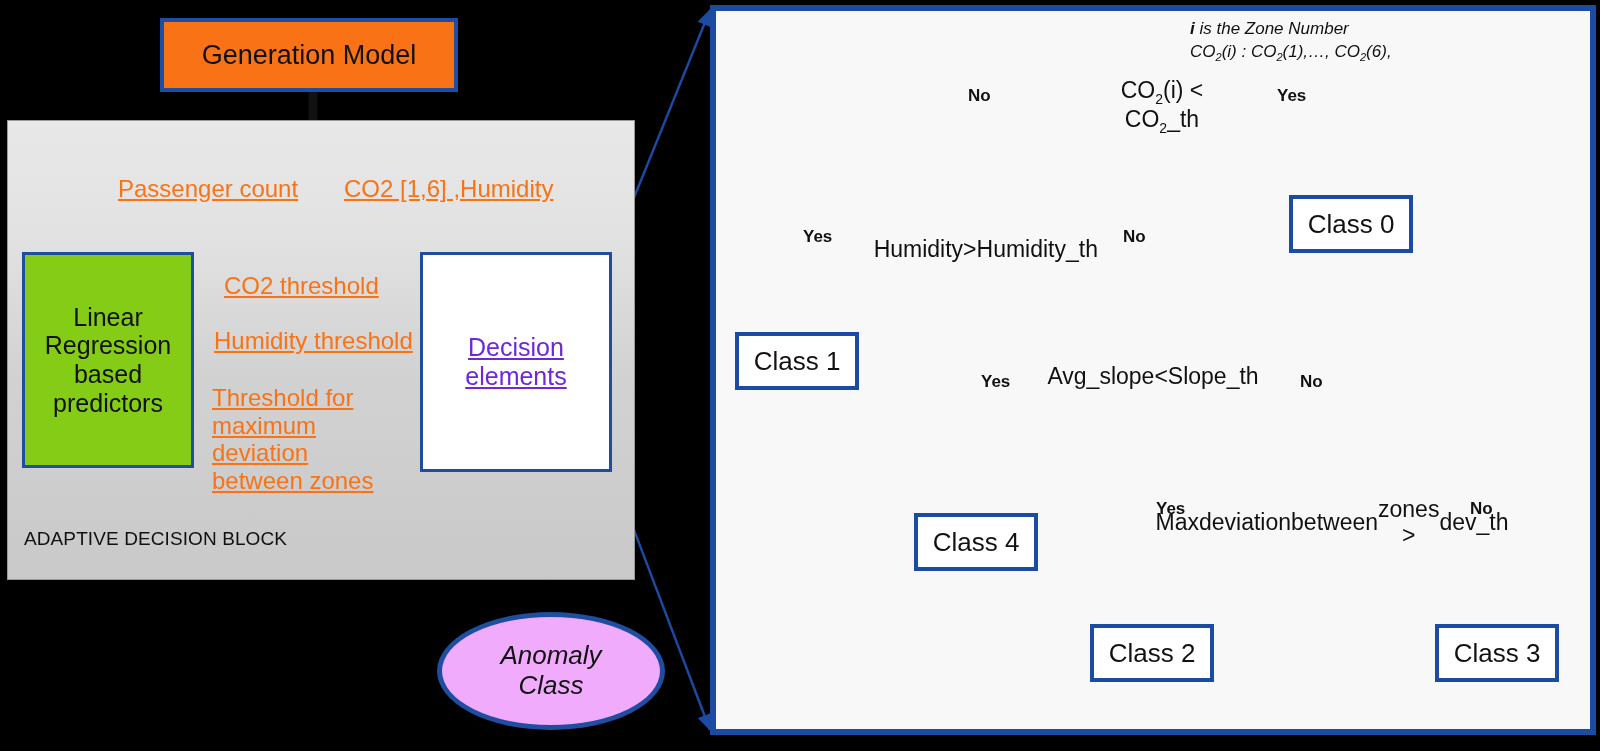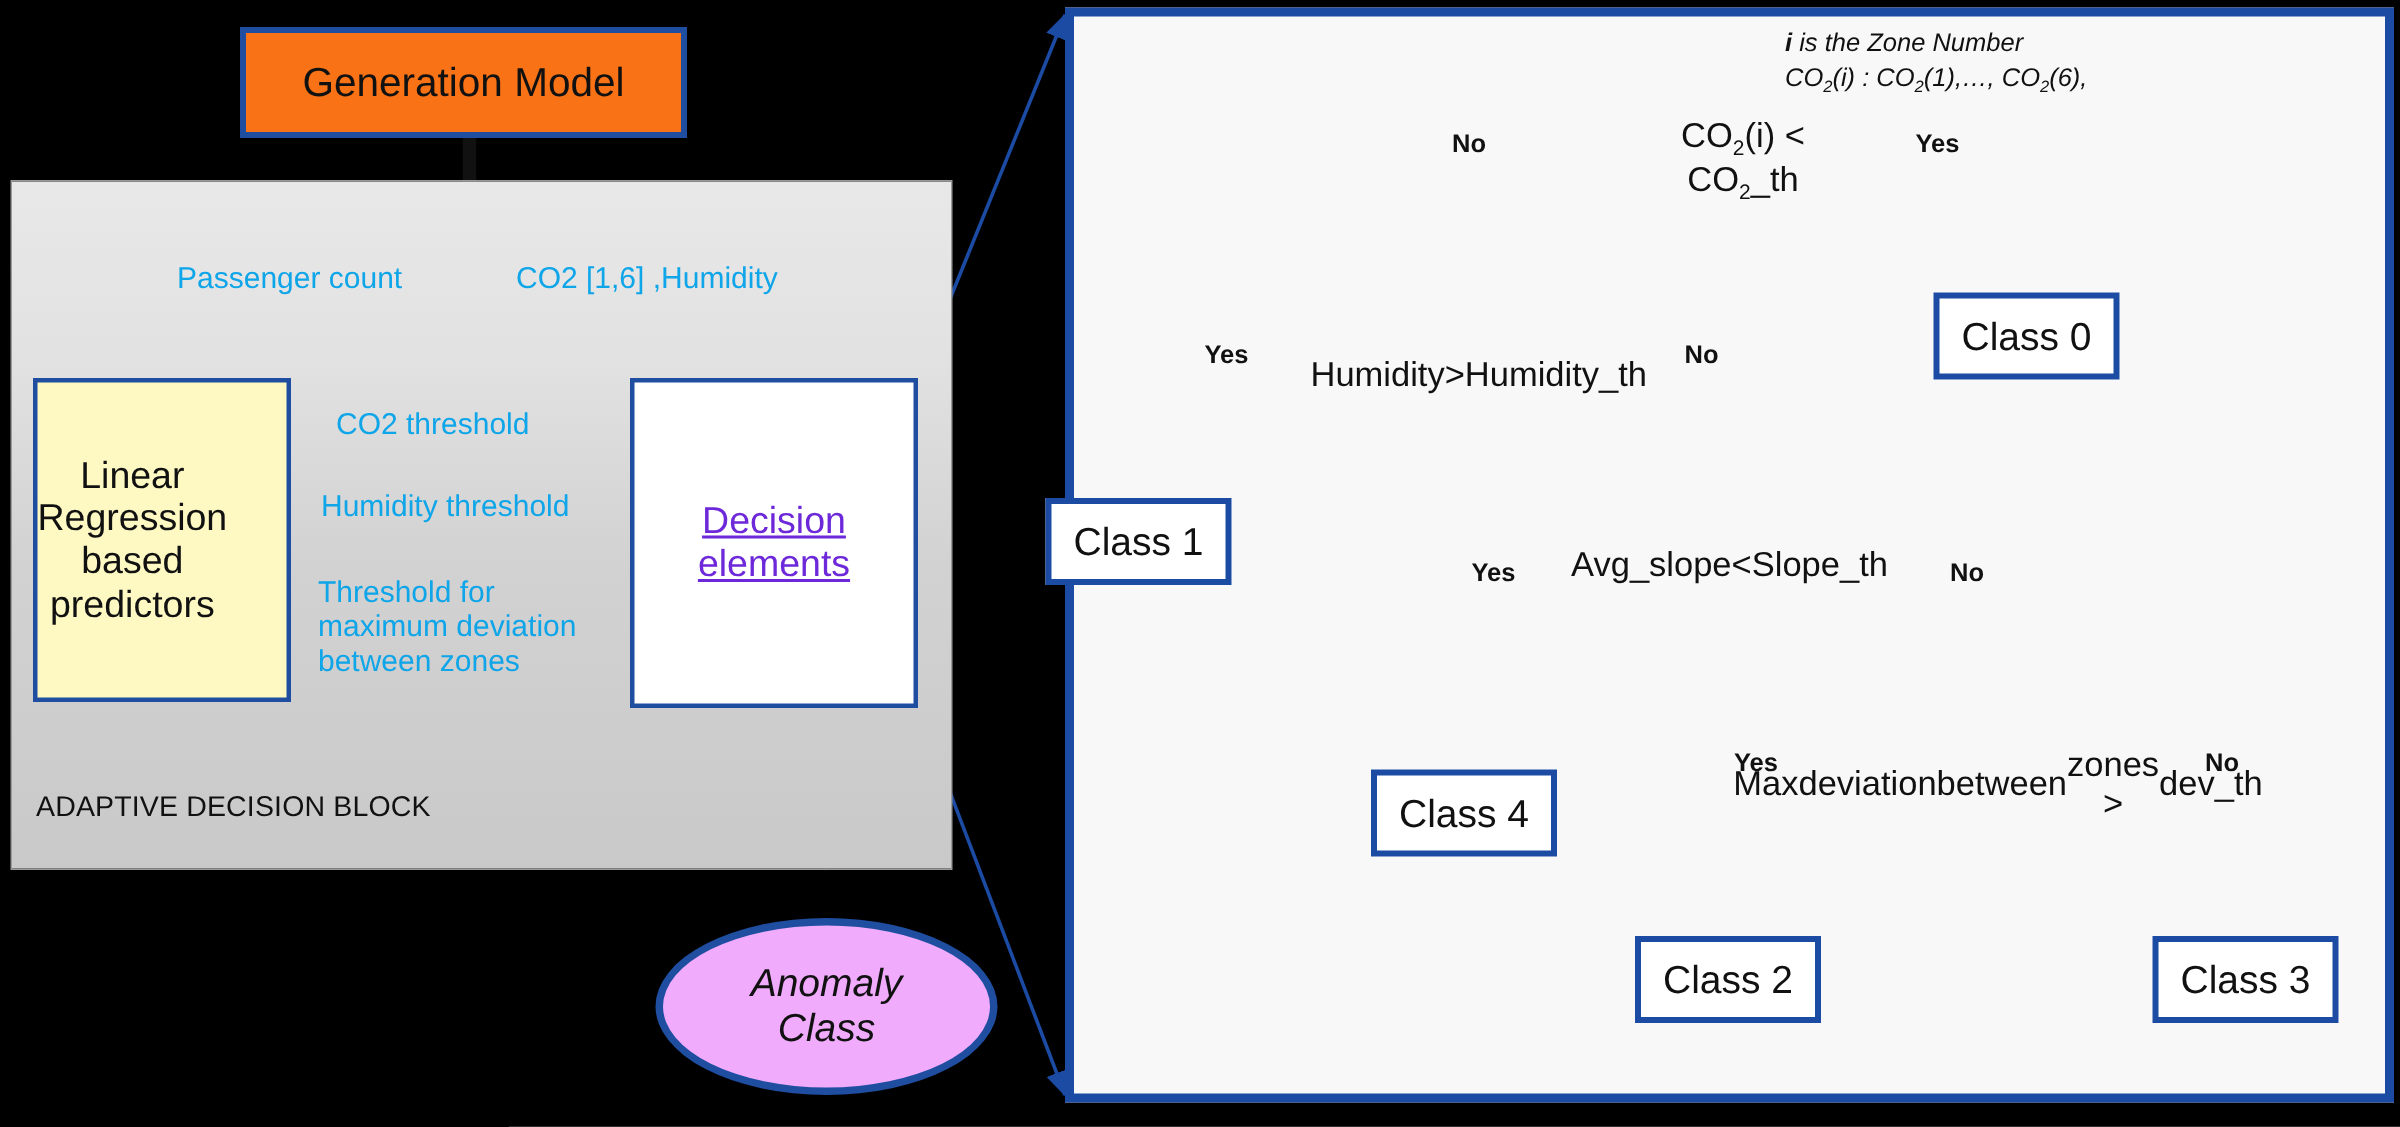--- a/index.html
+++ b/index.html
@@ -32,38 +32,38 @@
     border: 1px solid #9a9a9a;
     box-sizing: border-box;
   }
   .adaptive-label {
     left: 24px; top: 528px;
     font-size: 19px; font-weight: normal; color: #111;
     letter-spacing: 0.1px;
   }
   .lr-box {
     left: 22px; top: 252px; width: 172px; height: 216px;
-    background: #fef9c3;
+    background: #84cc16;
     border: 3px solid #1f4ea1;
     box-sizing: border-box;
-    display: flex; align-items: center; justify-content: flex-start;
+    display: flex; align-items: center; justify-content: center;
     text-align: center;
     font-size: 25px; line-height: 1.15; color: #111;
   }
   .de-box {
     left: 420px; top: 252px; width: 192px; height: 220px;
     background: #ffffff;
     border: 3px solid #1f4ea1;
     box-sizing: border-box;
     display: flex; align-items: center; justify-content: center;
     text-align: center;
     font-size: 25px; line-height: 1.15; color: #6d28d9; text-decoration: underline;
   }
   .edge-label {
-    font-size: 20px; color: #0ea5e9; white-space: nowrap;
+    font-size: 24px; color: #f97316; white-space: nowrap; text-decoration: underline;
   }
   .edge-label.wrapit { white-space: normal; width: 175px; line-height: 1.15; }
   .anomaly {
     left: 437px; top: 612px; width: 228px; height: 118px;
     border: 5px solid #1f4ea1;
     border-radius: 50%;
     background: #f0abfc;
     box-sizing: border-box;
     display: flex; align-items: center; justify-content: center;
     text-align: center;
@@ -278,21 +278,21 @@
   <div class="abs branch" style="left:803px; top:227px;">Yes</div>
   <div class="abs branch" style="left:1123px; top:227px;">No</div>
   <div class="abs branch" style="left:981px; top:372px;">Yes</div>
   <div class="abs branch" style="left:1300px; top:372px;">No</div>
   <div class="abs branch" style="left:1156px; top:499px;">Yes</div>
   <div class="abs branch" style="left:1470px; top:499px;">No</div>
 
   <div class="abs class-box" style="left:1253px; top:195px; width:124px; height:58px;margin-left:36px;">
     <span>Class 0</span>
   </div>
-  <div class="abs class-box" style="left:697px; top:332px; width:124px; height:58px;">
+  <div class="abs class-box" style="left:735px; top:332px; width:124px; height:58px;">
     <span>Class 1</span>
   </div>
   <div class="abs class-box" style="left:914px; top:513px; width:124px; height:58px;">
     <span>Class 4</span>
   </div>
   <div class="abs class-box" style="left:1090px; top:624px; width:124px; height:58px;">
     <span>Class 2</span>
   </div>
   <div class="abs class-box" style="left:1435px; top:624px; width:124px; height:58px;">
     <span>Class 3</span>

